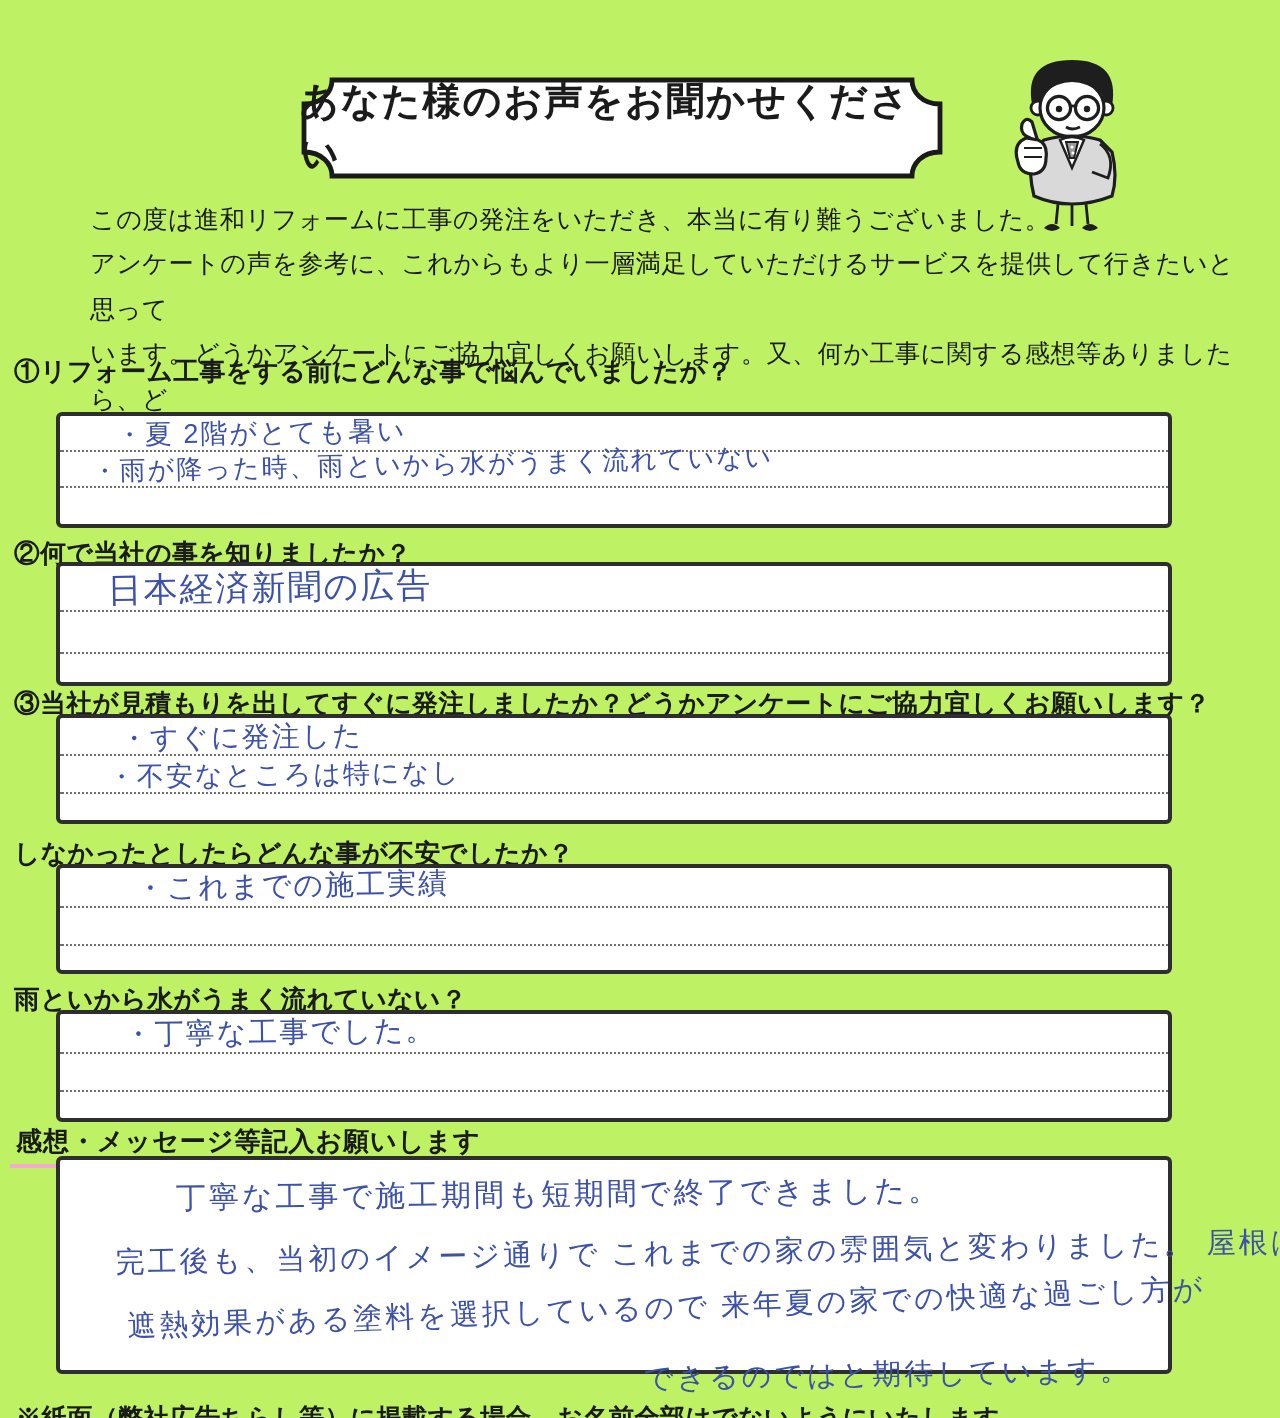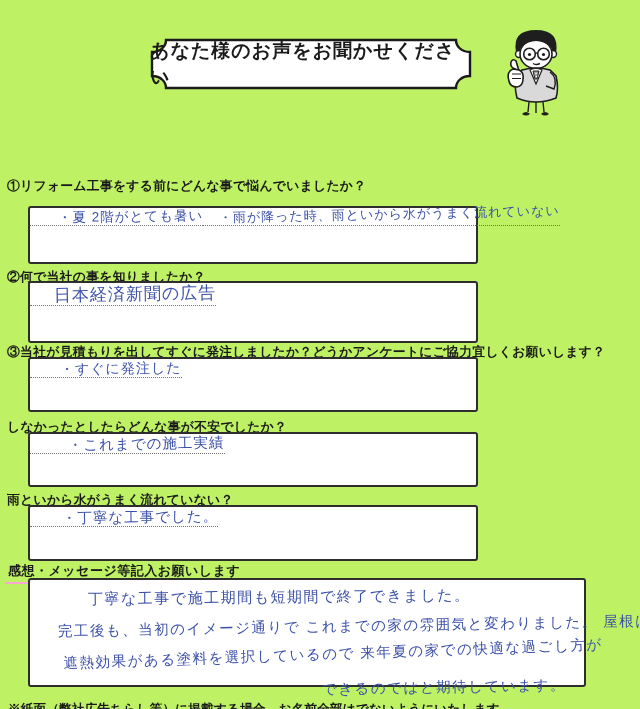--- a/index.html
+++ b/index.html
@@ -31,24 +31,24 @@
     font-size:12.6px;line-height:22.4px;letter-spacing:0.2px;
   }
   
   .q-label{
     position:absolute;left:7px;
     font-size:12.8px;font-weight:bold;letter-spacing:0.3px;
     white-space:nowrap;
   }
   
   .answer-box{
-    position:absolute;left:28px;width:450px;
+    position:absolute;left:28px;width:558px;
     border:2px solid #2e2e2e;border-radius:3px;background:#fff;
     box-sizing:border-box;
-    display:flex;flex-direction:row;
+    display:flex;flex-direction:column;
   }
   .row{display:flex;align-items:flex-end;overflow:visible;}
   .row.dotted{border-bottom:1px dotted #707070;}
   .row.filler{flex:1;}
   .hand{
     color:var(--ink);
     white-space:nowrap;
     transform:rotate(-0.8deg);
     transform-origin:left bottom;
     letter-spacing:1px;
@@ -128,20 +128,26 @@
       <line x1="16" y1="48" x2="25" y2="48" stroke="#1e1e1e" stroke-width="1"></line>
       <line x1="16" y1="52.5" x2="25" y2="52.5" stroke="#1e1e1e" stroke-width="1"></line>
 
       <path d="M33,76 L32,86 M40,76 L40,87 M47,76 L48,86" fill="none" stroke="#1e1e1e" stroke-width="1.4"></path>
 
       <path d="M26,88 Q30,84 34,88 Q30,91 26,88 Z" fill="#1e1e1e"></path>
       <path d="M45,88 Q49,84 53,88 Q49,91 45,88 Z" fill="#1e1e1e"></path>
     </svg>
   </div>
 
+  <div class="intro">
+    <div>この度は進和リフォームに工事の発注をいただき、本当に有り難うございました。</div>
+    <div>アンケートの声を参考に、これからもより一層満足していただけるサービスを提供して行きたいと思って</div>
+    <div>います。どうかアンケートにご協力宜しくお願いします。又、何か工事に関する感想等ありましたら、ど</div>
+    <div>んな些細な事でも結構です。お気付きの事をお聞かせ下さい。</div>
+  </div>
 
   <div class="q-label" style="top:178px">①リフォーム工事をする前にどんな事で悩んでいましたか？</div>
   <div class="answer-box" style="top:206px;height:58px">
     <div class="row dotted" style="height:17px">
       <span class="hand" style="margin-left:28px;font-size:13.5px">・夏 2階がとても暑い</span>
     </div>
     <div class="row dotted" style="height:17px">
       <span class="hand" style="margin-left:16px;font-size:13px;transform:rotate(-1.2deg)">・雨が降った時、雨といから水がうまく流れていない</span>
     </div>
     <div class="row filler"></div>
@@ -153,20 +159,23 @@
       <span class="hand" style="margin-left:24px;font-size:17px;transform:rotate(-1deg)">日本経済新聞の広告</span>
     </div>
     <div class="row dotted" style="height:20px"></div>
     <div class="row filler"></div>
   </div>
 
   <div class="q-label" style="top:344px">③当社が見積もりを出してすぐに発注しましたか？どうかアンケートにご協力宜しくお願いします？</div>
   <div class="answer-box" style="top:357px;height:55px">
     <div class="row dotted" style="height:18px">
       <span class="hand" style="margin-left:30px;font-size:14px">・すぐに発注した</span>
+    </div>
+    <div class="row dotted" style="height:18px">
+      <span class="hand" style="margin-left:24px;font-size:13.5px">・不安なところは特になし</span>
     </div>
     <div class="row filler"></div>
   </div>
 
   <div class="q-label" style="top:419px">しなかったとしたらどんな事が不安でしたか？</div>
   <div class="answer-box" style="top:432px;height:55px">
     <div class="row dotted" style="height:19px">
       <span class="hand" style="margin-left:38px;font-size:14.5px;transform:rotate(-1deg)">・これまでの施工実績</span>
     </div>
     <div class="row dotted" style="height:18px"></div>

